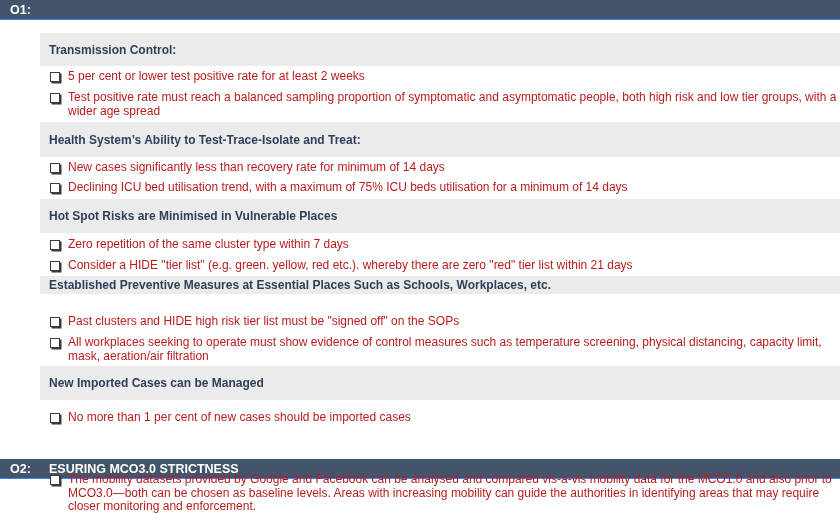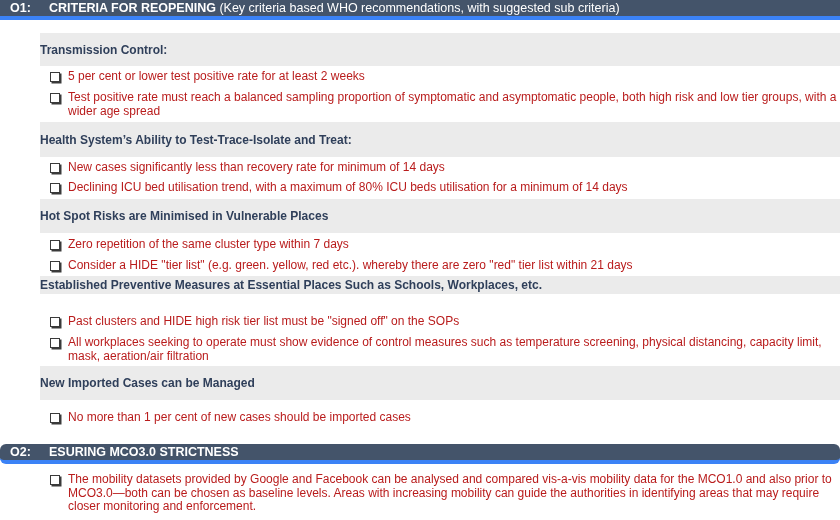--- a/index.html
+++ b/index.html
@@ -5,64 +5,63 @@
     html, body { margin: 0; padding: 0; }
     body {
       width: 840px; height: 520px; overflow: hidden; background: #ffffff;
       font-family: "Liberation Sans", sans-serif; color: #262626; font-size: 12px;
       position: relative;
     }
     .hdr {
       position: absolute; left: 0; width: 840px; height: 20px;
       background: #44546a; color: #ffffff; font-size: 12.5px;
       display: flex; align-items: center; box-sizing: border-box;
-      border-bottom: 4px solid #3b82f6;
+      border-bottom: 1px solid #3b82f6;
     }
     .hdr .num { position: absolute; left: 10px; font-weight: bold; }
     .hdr .title { position: absolute; left: 49px; white-space: nowrap; }
     .hdr .title b { font-weight: bold; }
     .band {
       position: absolute; left: 40px; width: 800px; background: #ebebeb;
       color: #2f3f5a; font-weight: bold; font-size: 12px;
-      box-sizing: border-box; display: flex; align-items: center;
+      box-sizing: border-box; padding-left: 9px; display: flex; align-items: center;
     }
     .item { position: absolute; left: 50px; width: 790px; line-height: 13.5px; }
     .item .cb {
       position: absolute; left: 0; top: 2px; width: 8px; height: 8px;
       border: 1px solid #3a3a3a; background: #fff;
       box-shadow: 1.5px 1.5px 0 0 #3a3a3a;
     }
     .item .txt { position: absolute; left: 18px; width: 770px; color: #b91c1c; }
   </style>
 </head>
 <body>
 
 <div class="hdr" style="top:0;">
   <span class="num">O1:</span>
-  <span class="title"><b>CRITERIA FOR REOPENING</b><span> (Key criteria based WHO recommendations, with suggested sub criteria)</span></span>
 </div>
 
 <div class="band" style="top:33px;height:33px;">Transmission Control:</div>
 <div class="item" style="top:70px;">
   <span class="cb"></span>
   <span class="txt">5 per cent or lower test positive rate for at least 2 weeks</span>
 </div>
 <div class="item" style="top:91px;">
   <span class="cb"></span>
   <span class="txt">Test positive rate must reach a balanced sampling proportion of symptomatic and asymptomatic people, both high risk and low tier groups, with a wider age spread</span>
 </div>
 
 <div class="band" style="top:122px;height:35px;">Health System’s Ability to Test-Trace-Isolate and Treat:</div>
 <div class="item" style="top:161px;">
   <span class="cb"></span>
   <span class="txt">New cases significantly less than recovery rate for minimum of 14 days</span>
 </div>
 <div class="item" style="top:181px;">
   <span class="cb"></span>
-  <span class="txt">Declining ICU bed utilisation trend, with a maximum of 80% ICU beds utilisation for a minimum of 14 days</span>
+  <span class="txt">Declining ICU bed utilisation trend, with a maximum of 75% ICU beds utilisation for a minimum of 14 days</span>
 </div>
 
 <div class="band" style="top:199px;height:34px;">Hot Spot Risks are Minimised in Vulnerable Places</div>
 <div class="item" style="top:238px;">
   <span class="cb"></span>
   <span class="txt">Zero repetition of the same cluster type within 7 days</span>
 </div>
 <div class="item" style="top:259px;">
   <span class="cb"></span>
   <span class="txt">Consider a HIDE "tier list" (e.g. green. yellow, red etc.). whereby there are zero "red" tier list within 21 days</span>
@@ -77,20 +76,20 @@
   <span class="cb"></span>
   <span class="txt">All workplaces seeking to operate must show evidence of control measures such as temperature screening, physical distancing, capacity limit, mask, aeration/air filtration</span>
 </div>
 
 <div class="band" style="top:366px;height:34px;">New Imported Cases can be Managed</div>
 <div class="item" style="top:411px;">
   <span class="cb"></span>
   <span class="txt">No more than 1 per cent of new cases should be imported cases</span>
 </div>
 
-<div class="hdr" style="top:444px;border-radius:6px;">
+<div class="hdr" style="top:459px;">
   <span class="num">O2:</span>
   <span class="title"><b>ESURING MCO3.0 STRICTNESS</b></span>
 </div>
 <div class="item" style="top:473px;">
   <span class="cb"></span>
   <span class="txt">The mobility datasets provided by Google and Facebook can be analysed and compared vis-a-vis mobility data for the MCO1.0 and also prior to MCO3.0—both can be chosen as baseline levels. Areas with increasing mobility can guide the authorities in identifying areas that may require closer monitoring and enforcement.</span>
 </div>
 
 </body></html>

